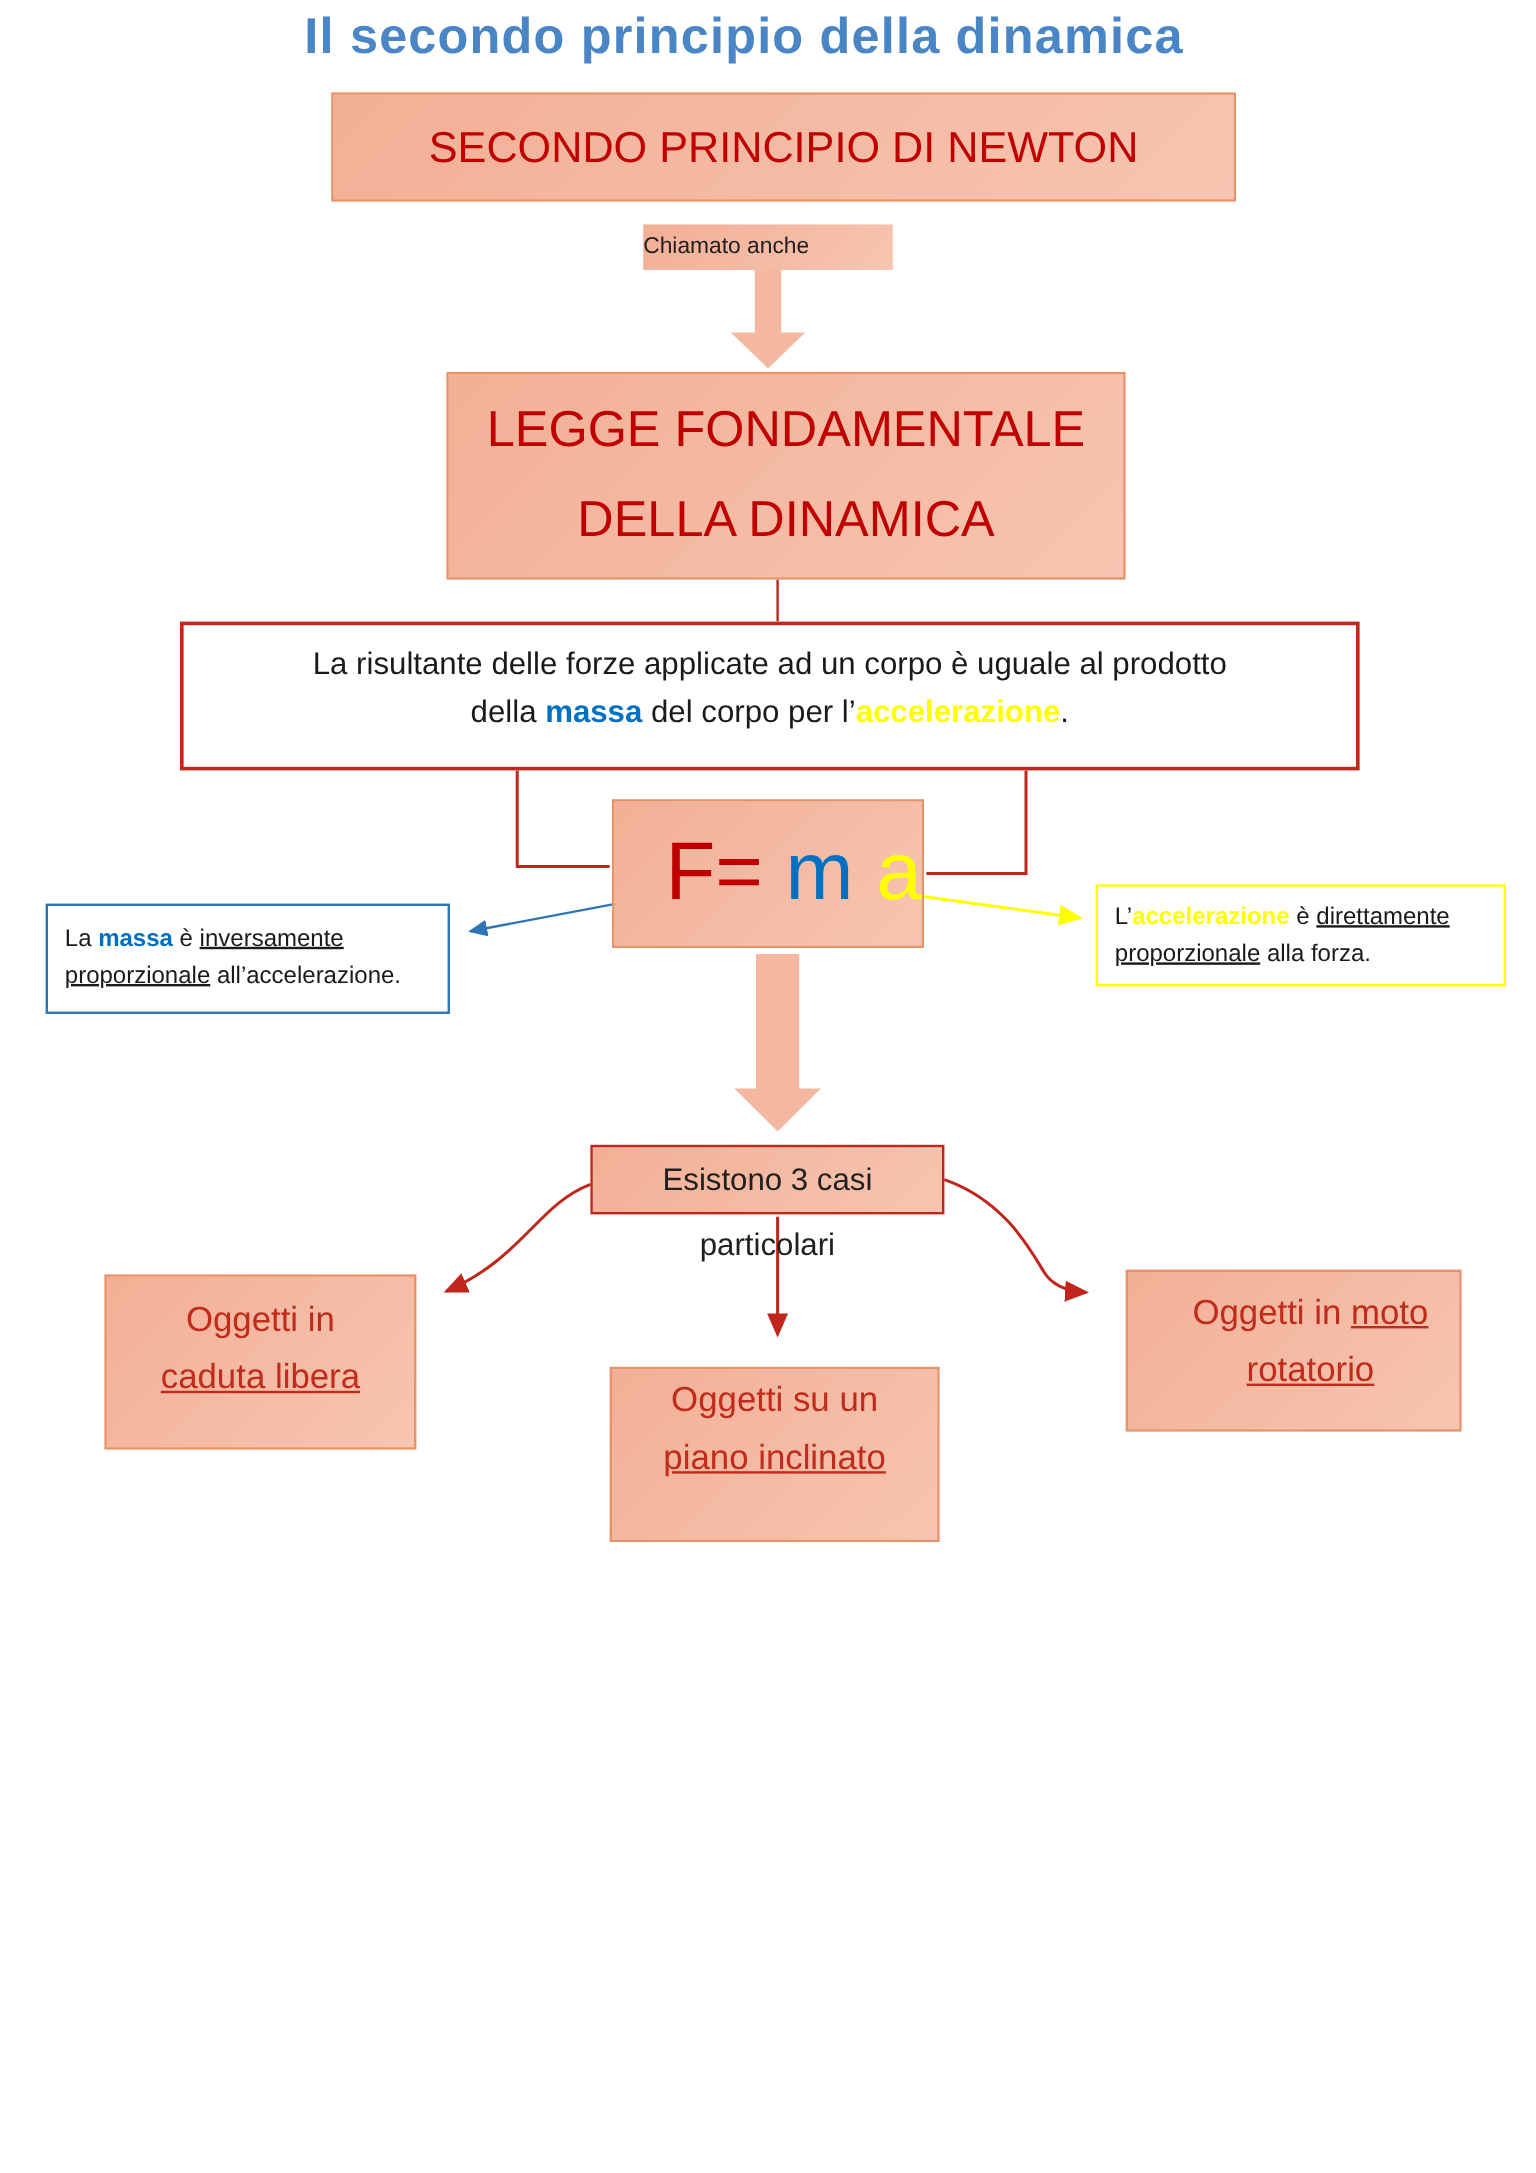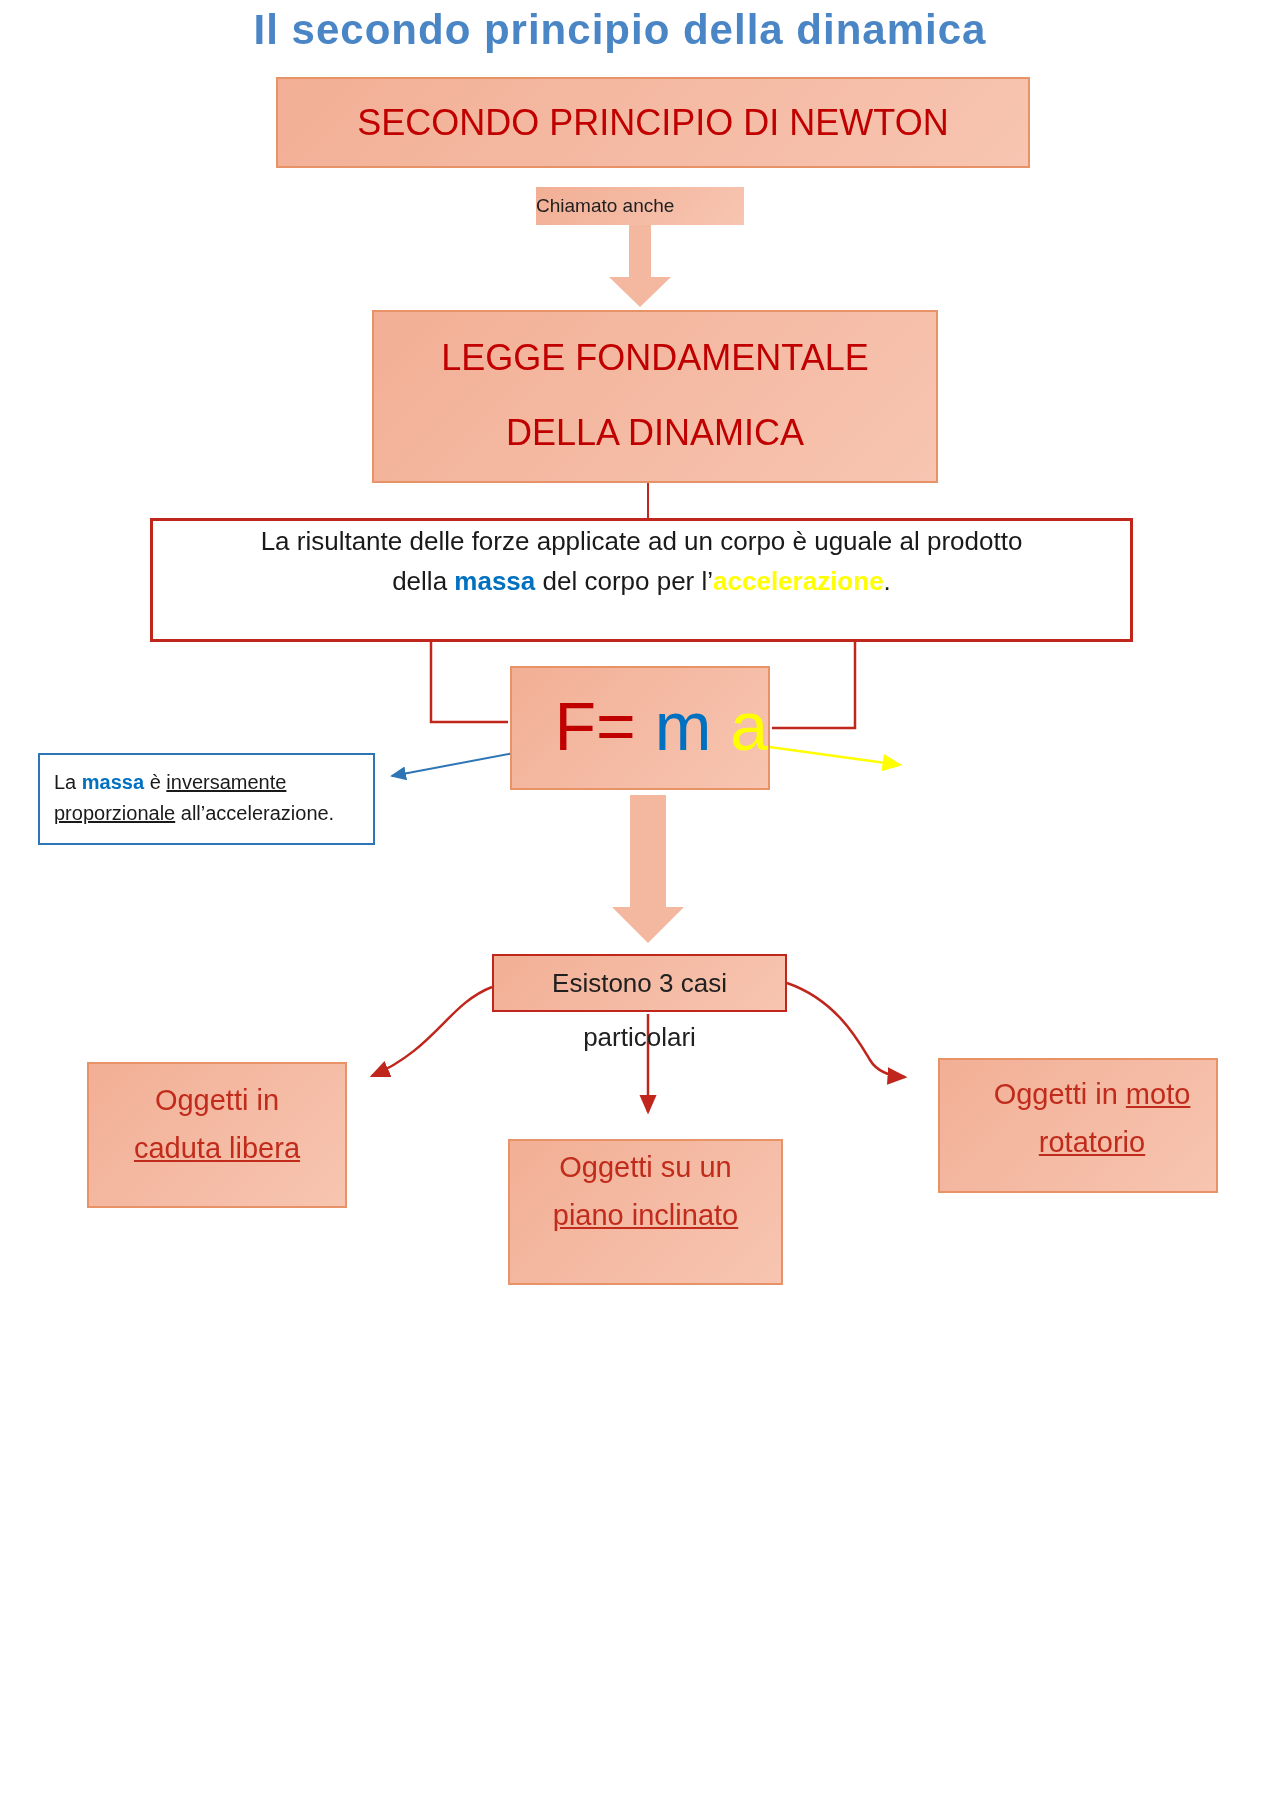--- a/index.html
+++ b/index.html
@@ -31,28 +31,28 @@
     color: #C00000; font-size: 36px; line-height: 87px; text-align: center;
     white-space: nowrap;
   }
   .box-chiamato {
     left: 536px; top: 187px; width: 208px; height: 38px;
     border: none;
     color: #1f1f1f; font-size: 19px; line-height: 38px; text-align: left;
   }
   .box-legge {
     left: 372px; top: 310px; width: 566px; height: 173px;
-    color: #C00000; font-size: 36px; line-height: 75px; text-align: center;
+    color: #C00000; font-size: 42px; line-height: 75px; text-align: center;
     padding-top: 8px;
   }
   .box-def {
     left: 150px; top: 518px; width: 983px; height: 124px;
     background: #ffffff; border: 3px solid #C0261C;
     color: #1a1a1a; font-size: 26px; line-height: 40px; text-align: center;
-    padding-top: 0;
+    padding-top: 12px;
   }
   .box-formula {
     left: 510px; top: 666px; width: 260px; height: 124px;
     font-size: 68px; line-height: 116px; text-align: right;
     white-space: nowrap;
   }
   .formula-f { color: #C00000; }
   .formula-m { color: #0070C0; }
   .formula-a { color: #FFFF00; }
 
@@ -152,20 +152,23 @@
   </div>
 
   <div class="abs sbox box-formula">
     <span class="formula-f">F=</span><span class="formula-m"> m</span><span class="formula-a"> a</span>
   </div>
 
   <div class="abs note box-massa-note">
     <span>La </span><span class="w-massa">massa</span><span> è </span><span class="u">inversamente proporzionale</span><span> all’accelerazione.</span>
   </div>
 
+  <div class="abs note box-accel-note">
+    <span>L’</span><span class="w-accel">accelerazione</span><span> è </span><span class="u">direttamente proporzionale</span><span> alla forza.</span>
+  </div>
 
   <div class="abs sbox box-casi">
     <span>Esistono 3 casi particolari</span>
   </div>
 
   <div class="abs sbox caso box-caduta">
     <div>Oggetti in</div>
     <div class="u">caduta libera</div>
   </div>
 

